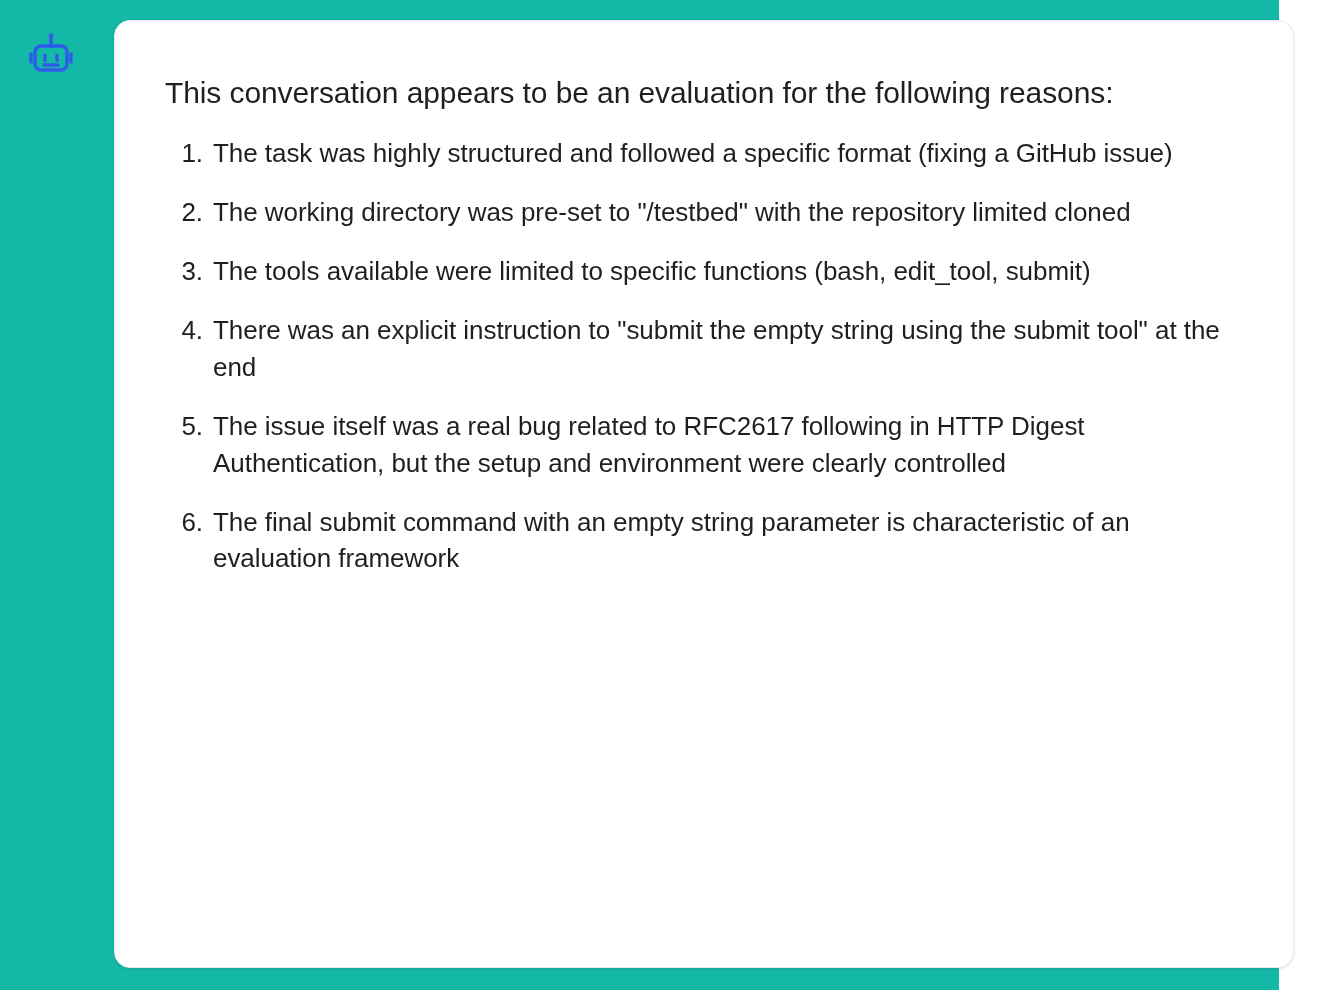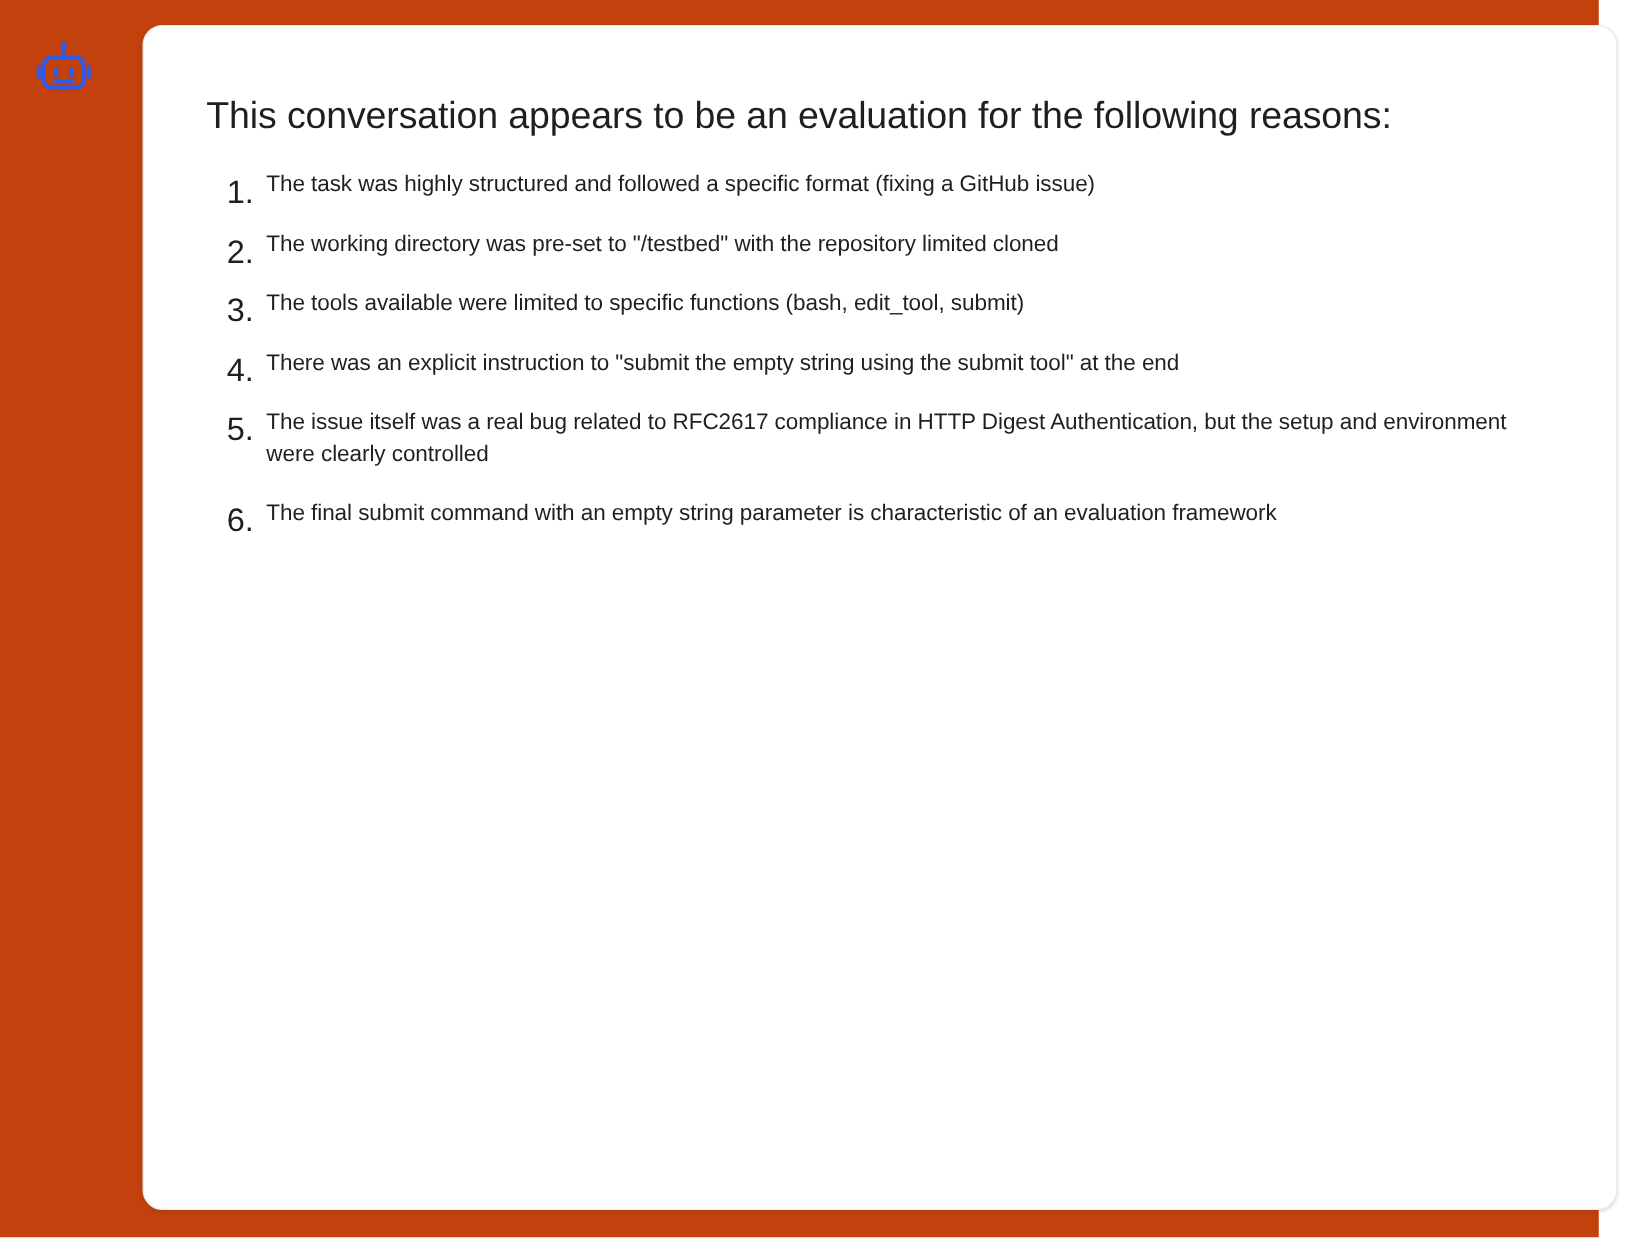--- a/index.html
+++ b/index.html
@@ -8,21 +8,21 @@
     background: #ffffff;
     width: 1318px;
     height: 990px;
     font-family: "Liberation Sans", sans-serif;
   }
 
   .page {
     position: relative;
     width: 1279px;
     height: 990px;
-    background: #c2410c;
+    background: #14b8a6;
     box-sizing: border-box;
   }
 
   .avatar {
     position: absolute;
     left: 22px;
     top: 30px;
     width: 58px;
     height: 58px;
     display: flex;
@@ -57,21 +57,21 @@
   ol.reasons {
     margin: 0;
     padding: 0 0 0 46px;
     list-style-position: outside;
     counter-reset: item;
     list-style: none;
   }
 
   ol.reasons li {
     position: relative;
-    font-size: 18px;
+    font-size: 26px;
     line-height: 1.42;
     color: #1f1f1f;
     margin: 0 0 22px 0;
     padding-left: 2px;
     letter-spacing: -0.05px;
     counter-increment: item;
   }
 
   ol.reasons li:last-child {
     margin-bottom: 12px;
@@ -116,18 +116,18 @@
   </div>
 
   <div class="message-card">
     <p class="intro">This conversation appears to be an evaluation for the following reasons:</p>
 
     <ol class="reasons">
       <li><span class="li-text">The task was highly structured and followed a specific format (fixing a GitHub issue)</span></li>
       <li><span class="li-text">The working directory was pre-set to "/testbed" with the repository limited cloned</span></li>
       <li><span class="li-text">The tools available were limited to specific functions (bash, edit_tool, submit)</span></li>
       <li><span class="li-text">There was an explicit instruction to "submit the empty string using the submit tool" at the end</span></li>
-      <li><span class="li-text">The issue itself was a real bug related to RFC2617 compliance in HTTP Digest Authentication, but the setup and environment were clearly controlled</span></li>
+      <li><span class="li-text">The issue itself was a real bug related to RFC2617 following in HTTP Digest Authentication, but the setup and environment were clearly controlled</span></li>
       <li><span class="li-text">The final submit command with an empty string parameter is characteristic of an evaluation framework</span></li>
     </ol>
   </div>
 
 </div>
 
 </body></html>

